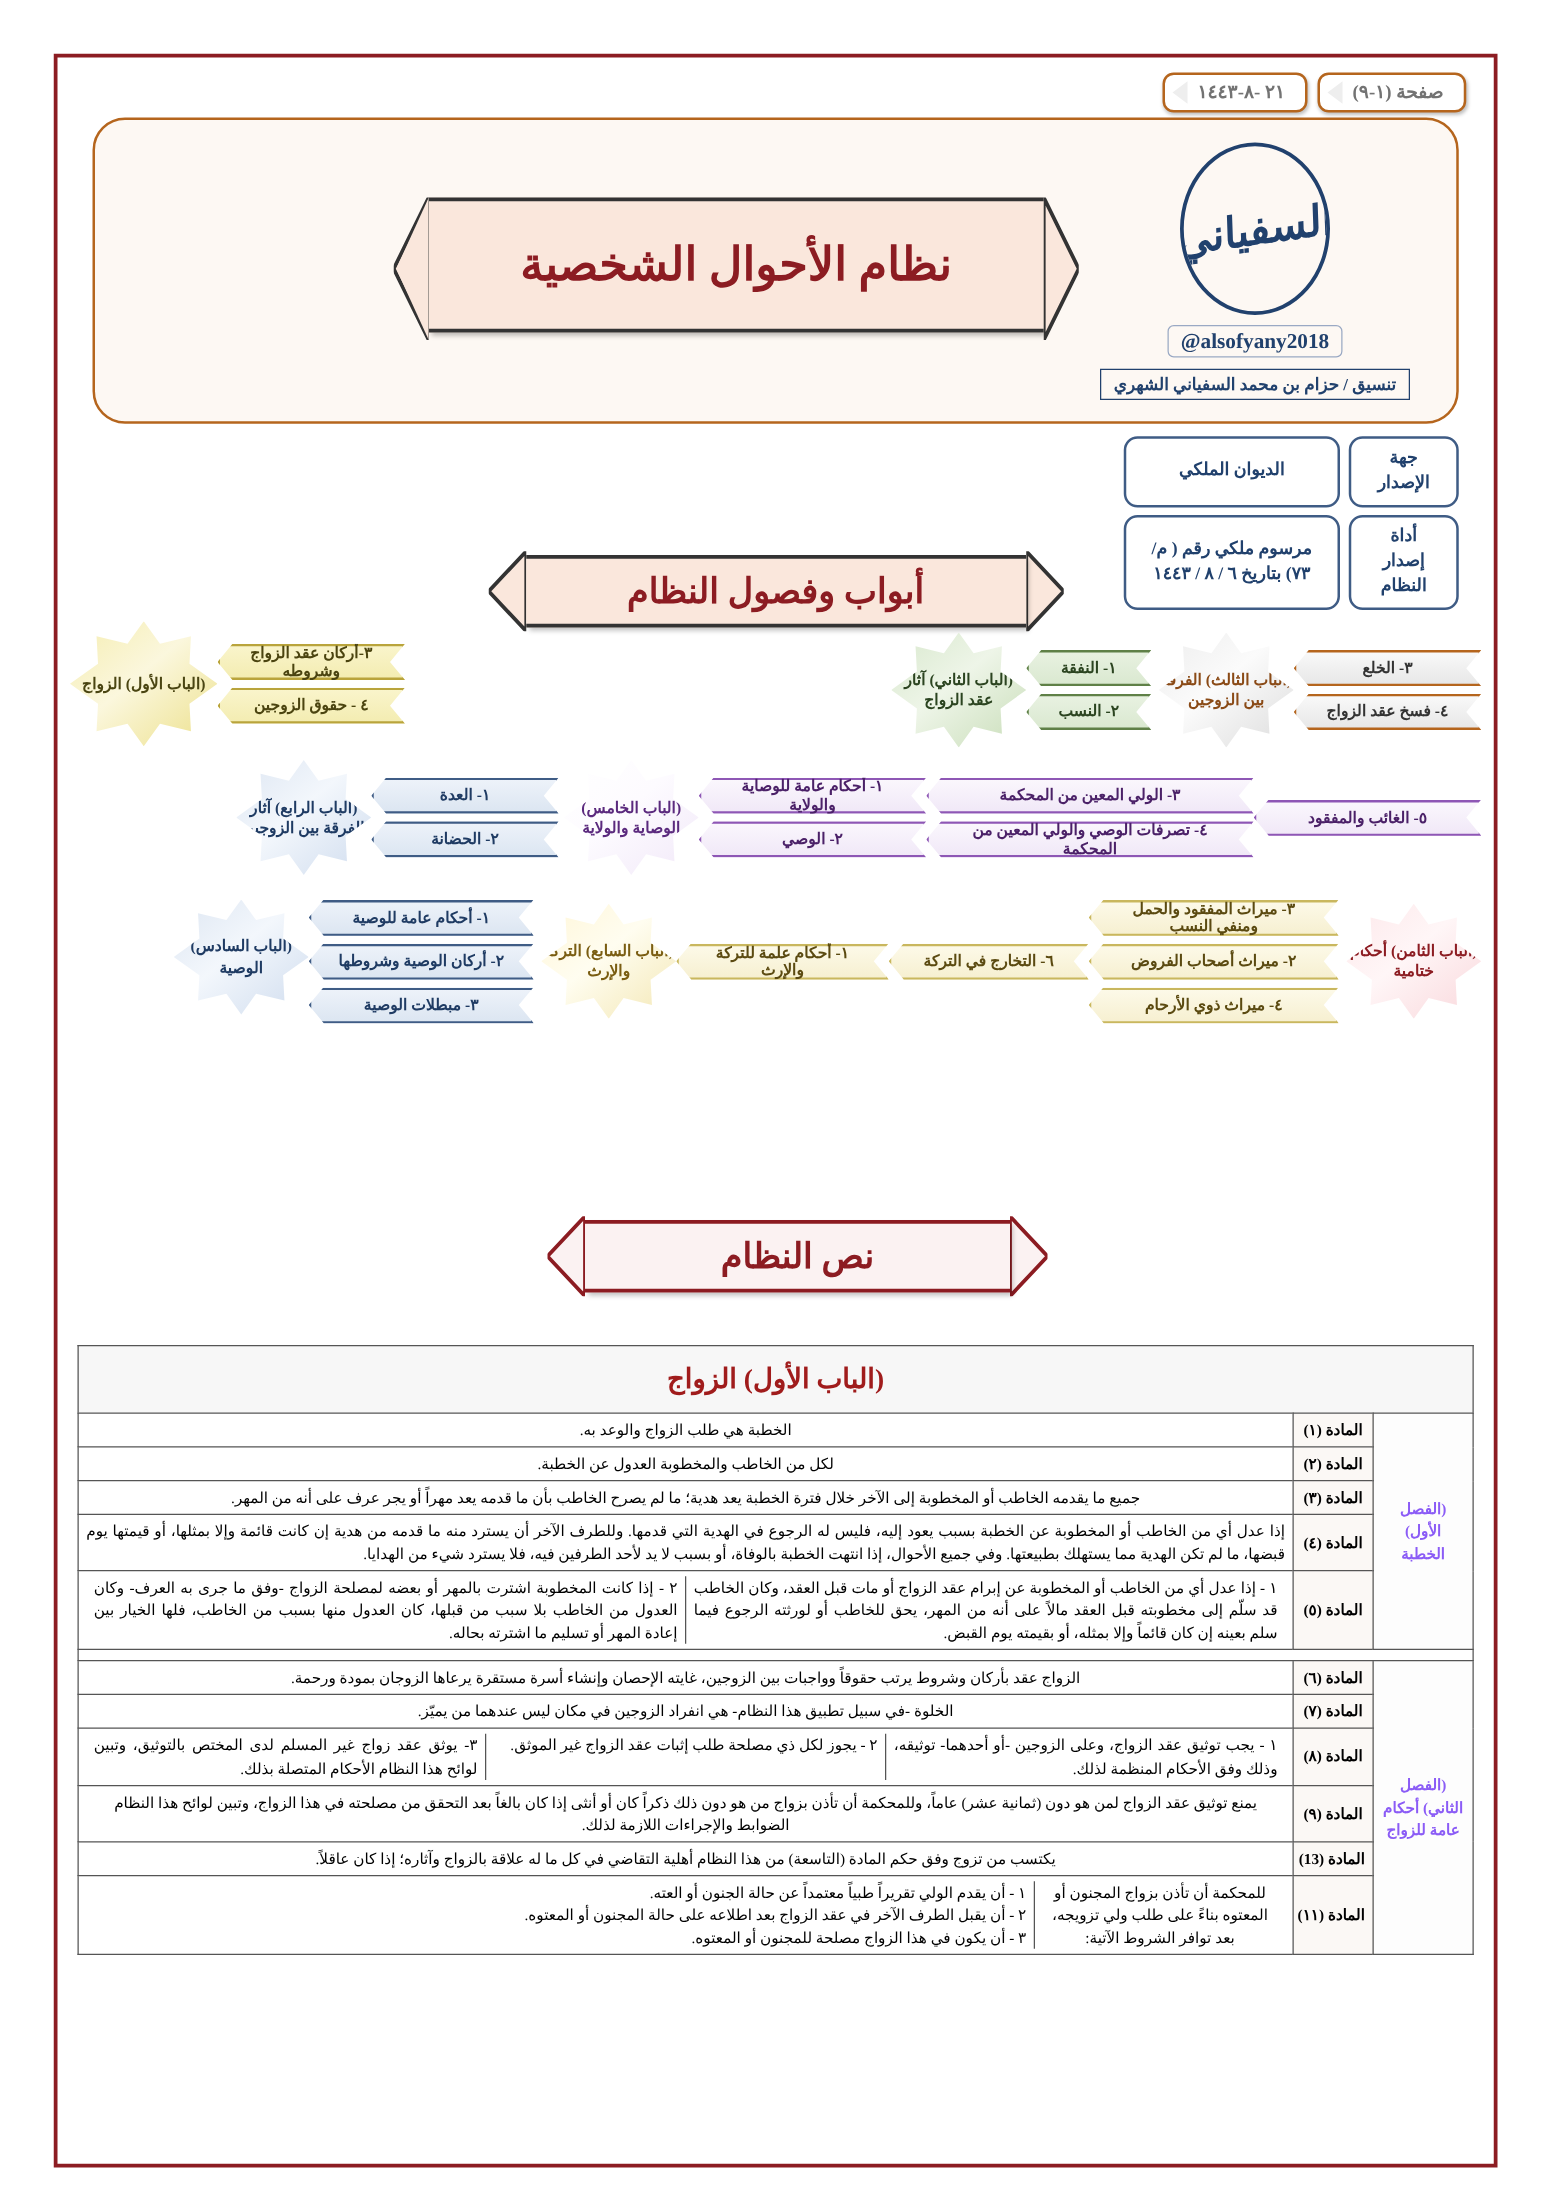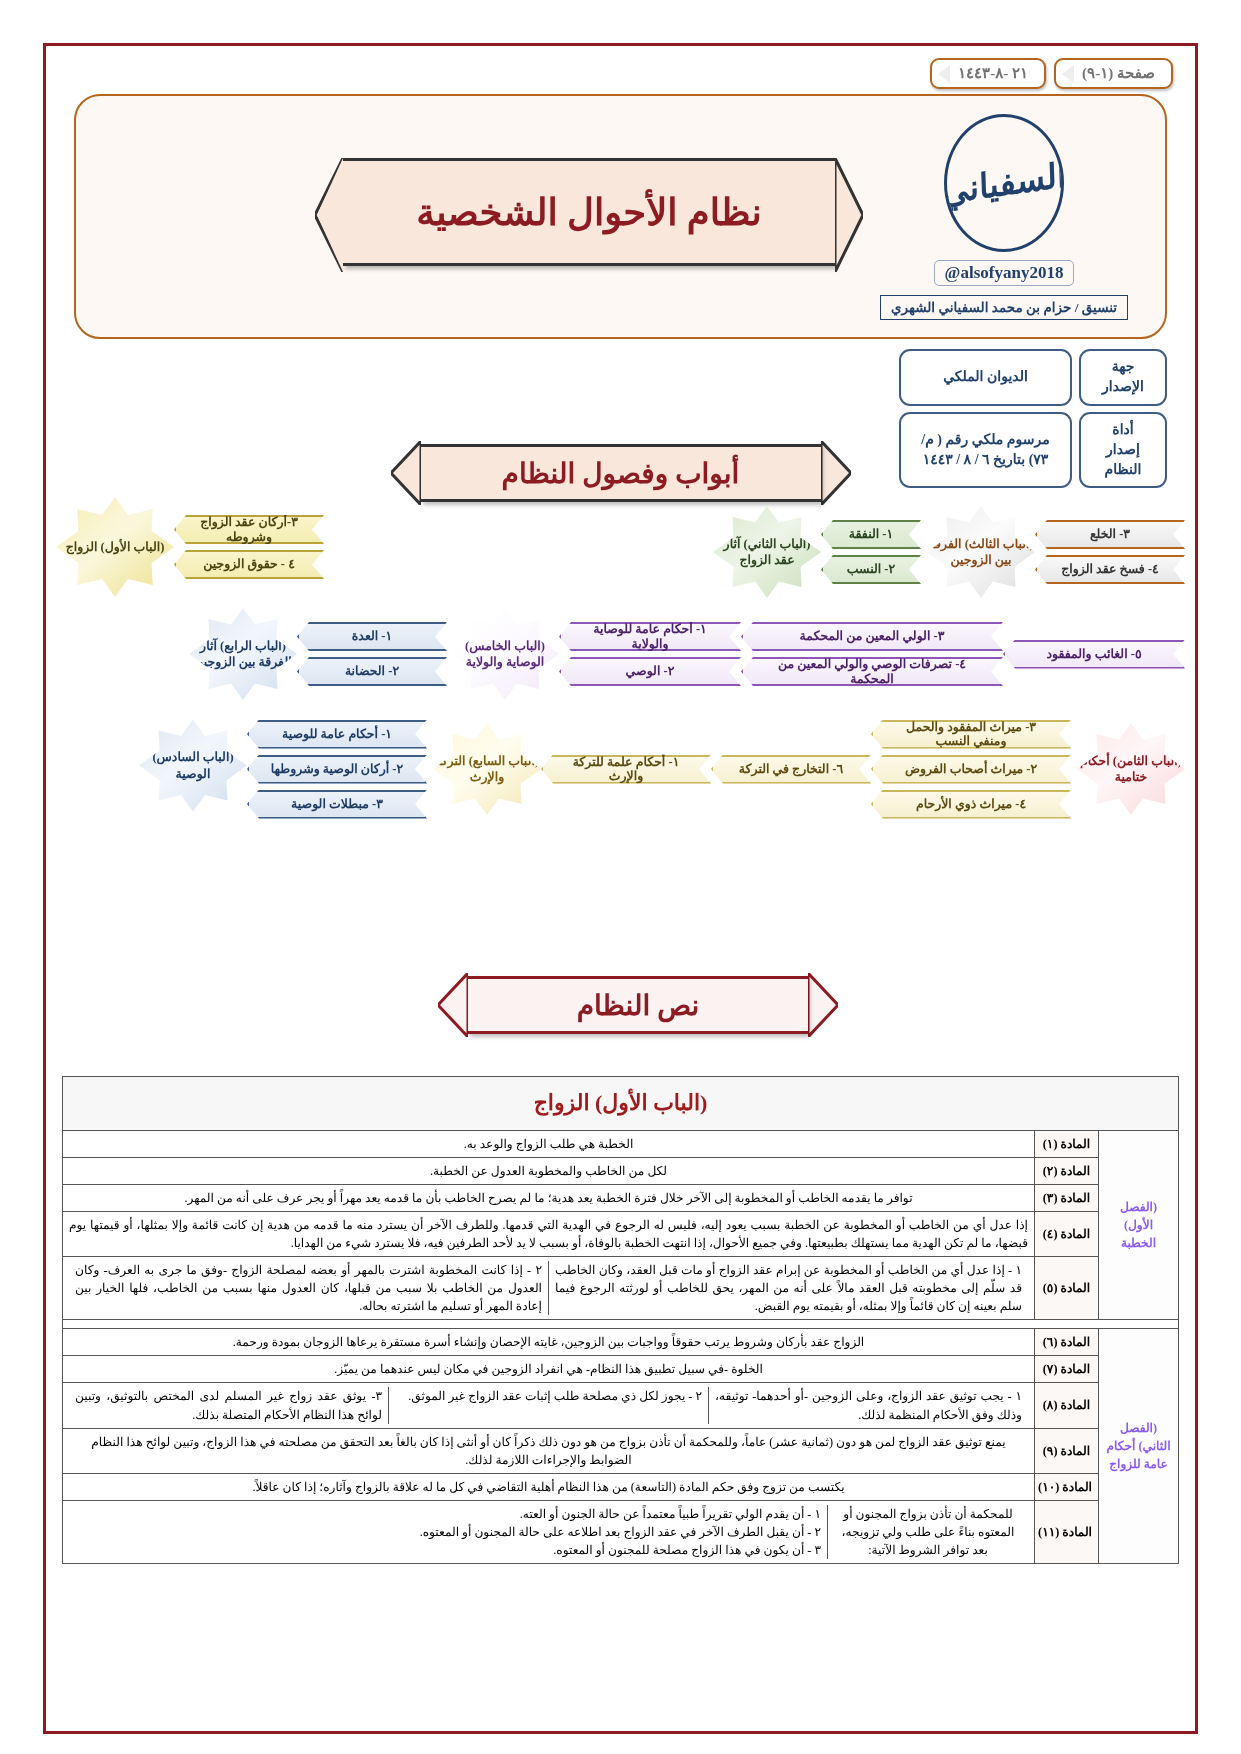--- a/index.html
+++ b/index.html
@@ -479,21 +479,21 @@
         </td>
         <td class="art">المادة (١)</td>
         <td class="body center">الخطبة هي طلب الزواج والوعد به.</td>
       </tr>
       <tr>
         <td class="art">المادة (٢)</td>
         <td class="body center">لكل من الخاطب والمخطوبة العدول عن الخطبة.</td>
       </tr>
       <tr>
         <td class="art">المادة (٣)</td>
-        <td class="body center">توافر ما يقدمه الخاطب أو المخطوبة إلى الآخر خلال فترة الخطبة يعد هدية؛ ما لم يصرح الخاطب بأن ما قدمه يعد مهراً أو يجر عرف على أنه من المهر.</td>
+        <td class="body center">جميع ما يقدمه الخاطب أو المخطوبة إلى الآخر خلال فترة الخطبة يعد هدية؛ ما لم يصرح الخاطب بأن ما قدمه يعد مهراً أو يجر عرف على أنه من المهر.</td>
       </tr>
       <tr>
         <td class="art">المادة (٤)</td>
         <td class="body">إذا عدل أي من الخاطب أو المخطوبة عن الخطبة بسبب يعود إليه، فليس له الرجوع في الهدية التي قدمها. وللطرف الآخر أن يسترد منه ما قدمه من هدية إن كانت قائمة وإلا بمثلها، أو قيمتها يوم قبضها، ما لم تكن الهدية مما يستهلك بطبيعتها. وفي جميع الأحوال، إذا انتهت الخطبة بالوفاة، أو بسبب لا يد لأحد الطرفين فيه، فلا يسترد شيء من الهدايا.</td>
       </tr>
       <tr>
         <td class="art">المادة (٥)</td>
         <td class="body">
           <div class="two-col">
             <div>١ - إذا عدل أي من الخاطب أو المخطوبة عن إبرام عقد الزواج أو مات قبل العقد، وكان الخاطب قد سلّم إلى مخطوبته قبل العقد مالاً على أنه من المهر، يحق للخاطب أو لورثته الرجوع فيما سلم بعينه إن كان قائماً وإلا بمثله، أو بقيمته يوم القبض.</div>
@@ -523,21 +523,21 @@
             <div>٢ - يجوز لكل ذي مصلحة طلب إثبات عقد الزواج غير الموثق.</div>
             <div>٣- يوثق عقد زواج غير المسلم لدى المختص بالتوثيق، وتبين لوائح هذا النظام الأحكام المتصلة بذلك.</div>
           </div>
         </td>
       </tr>
       <tr>
         <td class="art">المادة (٩)</td>
         <td class="body center">يمنع توثيق عقد الزواج لمن هو دون (ثمانية عشر) عاماً، وللمحكمة أن تأذن بزواج من هو دون ذلك ذكراً كان أو أنثى إذا كان بالغاً بعد التحقق من مصلحته في هذا الزواج، وتبين لوائح هذا النظام الضوابط والإجراءات اللازمة لذلك.</td>
       </tr>
       <tr>
-        <td class="art">المادة (١٠)</td>
+        <td class="art">المادة (13)</td>
         <td class="body center">يكتسب من تزوج وفق حكم المادة (التاسعة) من هذا النظام أهلية التقاضي في كل ما له علاقة بالزواج وآثاره؛ إذا كان عاقلاً.</td>
       </tr>
       <tr>
         <td class="art">المادة (١١)</td>
         <td class="body">
           <div class="two-col">
             <div style="flex:0 0 200px;text-align:center;">للمحكمة أن تأذن بزواج المجنون أو المعتوه بناءً على طلب ولي تزويجه، بعد توافر الشروط الآتية:</div>
             <div>
               <span class="sub">١ - أن يقدم الولي تقريراً طبياً معتمداً عن حالة الجنون أو العته.</span>
               <span class="sub">٢ - أن يقبل الطرف الآخر في عقد الزواج بعد اطلاعه على حالة المجنون أو المعتوه.</span>

